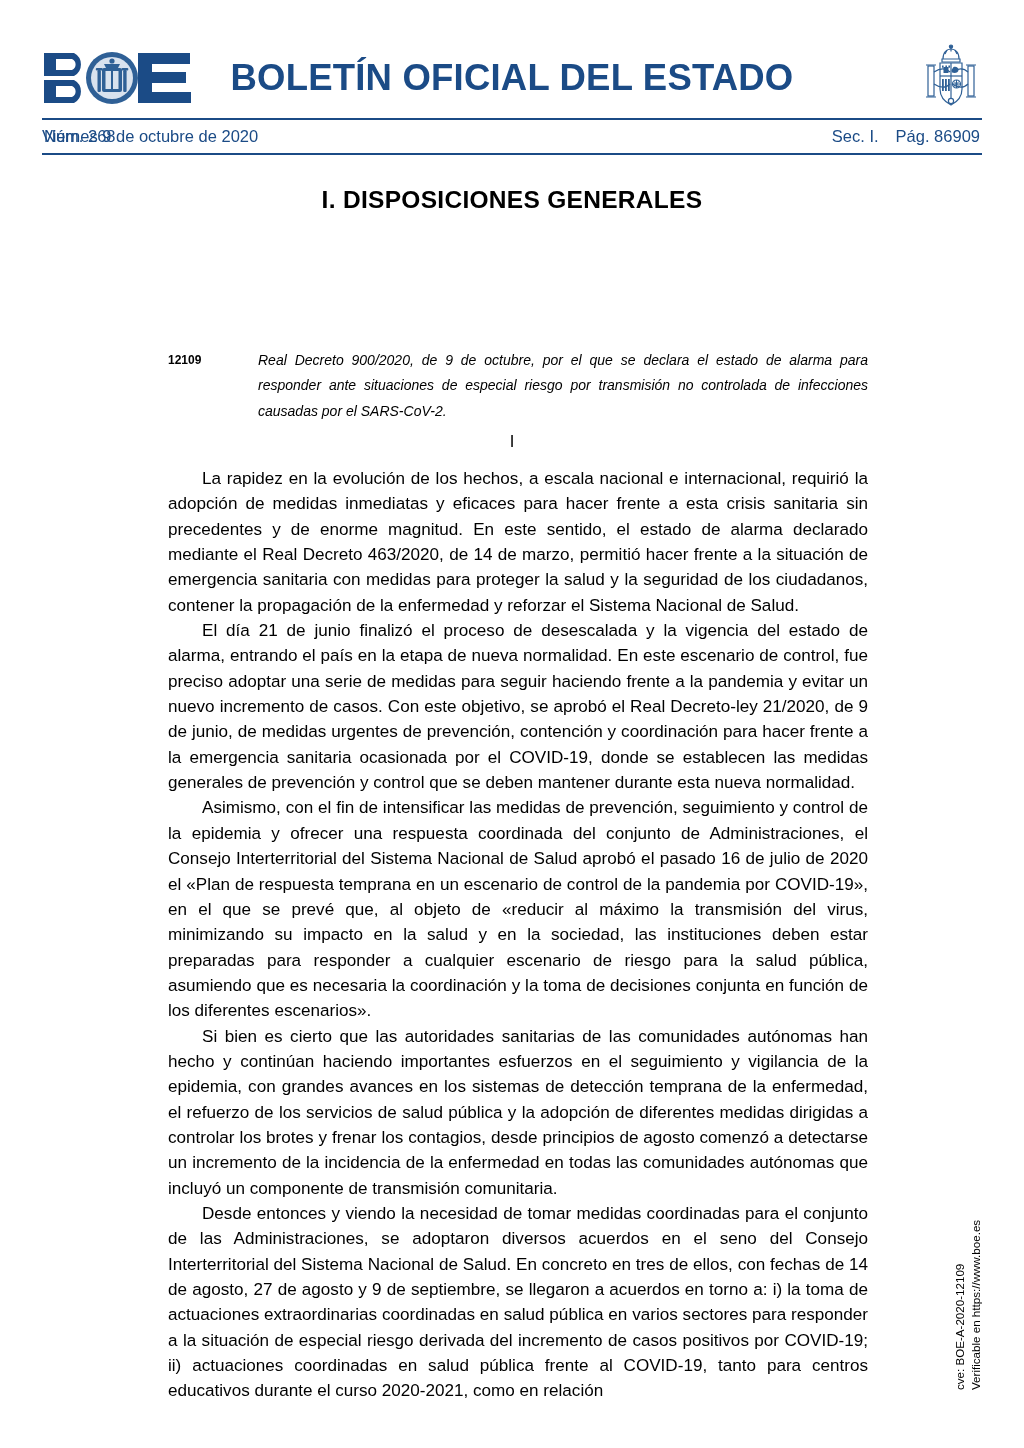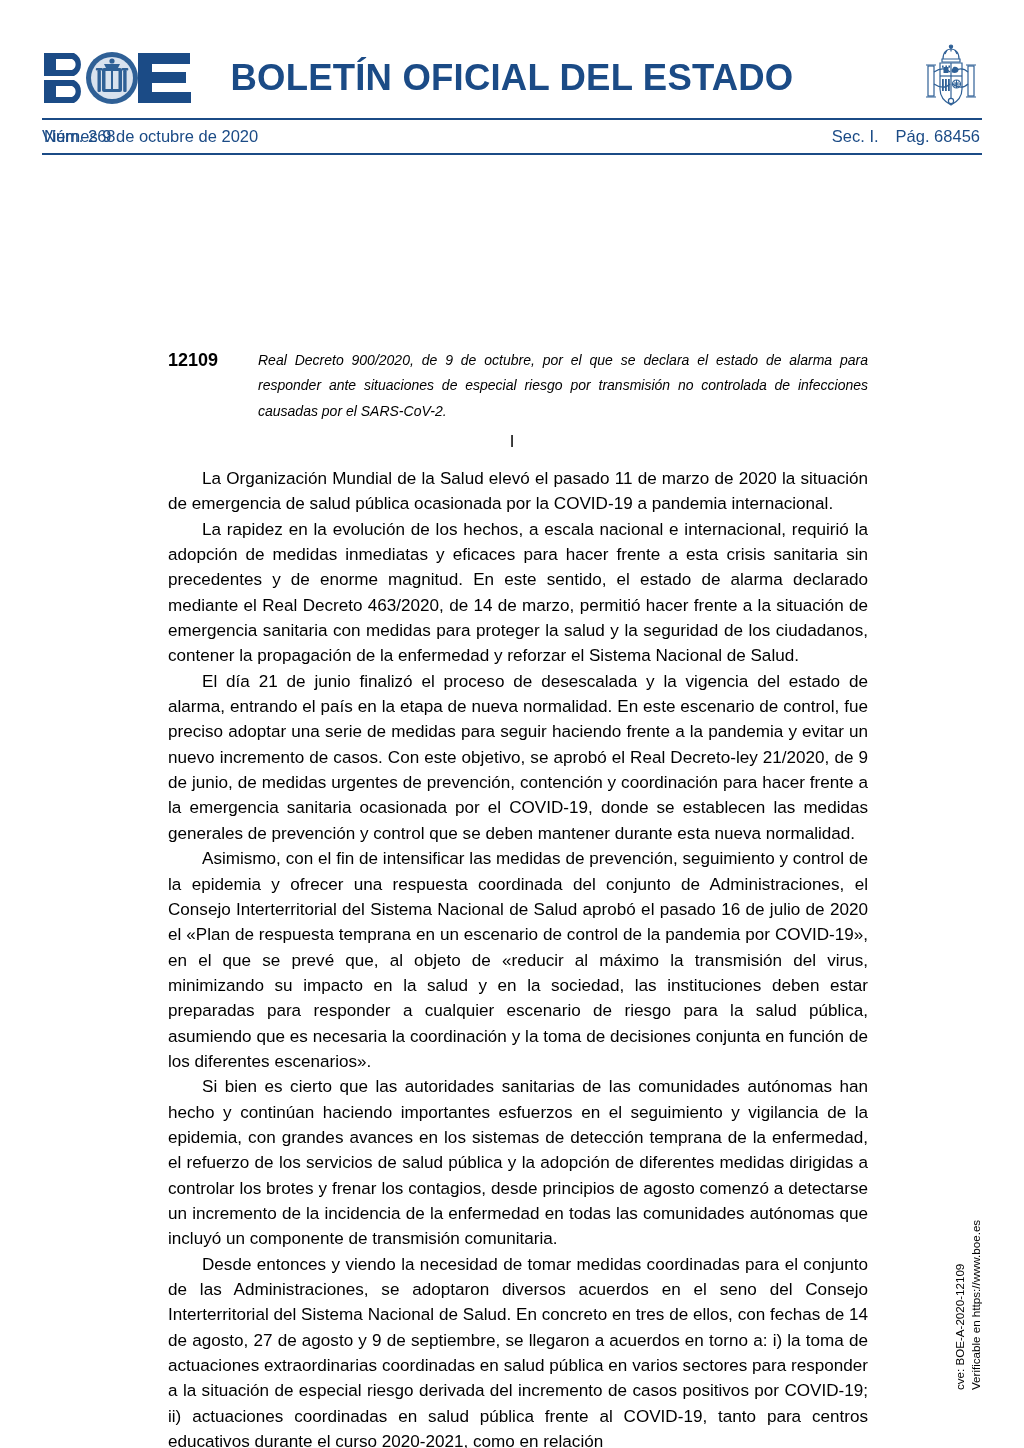--- a/index.html
+++ b/index.html
@@ -148,21 +148,21 @@
     left: 168px;
     top: 348px;
     width: 700px;
   }
   .decree-number {
     position: absolute;
     left: 0;
     top: 0;
     width: 78px;
     font-weight: bold;
-    font-size: 18px;
+    font-size: 12px;
     line-height: 25px;
     color: #000;
   }
   .decree-title {
     margin-left: 90px;
     font-style: italic;
     font-size: 14px;
     line-height: 25.3px;
     text-align: justify;
     color: #000;
@@ -289,37 +289,37 @@
       </g>
     </svg>
   </div>
 
   <div class="rule rule-top"></div>
 
   <div class="infobar">
     <span class="num">Núm. 268</span>
     <span class="date">Viernes 9 de octubre de 2020</span>
     <span class="secpag">
-      <span class="sec">Sec. I.</span><span class="pag">Pág. 68456</span>
+      <span class="sec">Sec. I.</span><span class="pag">Pág. 86909</span>
     </span>
   </div>
 
   <div class="rule rule-bottom"></div>
 
+  <div class="section-heading">I. DISPOSICIONES GENERALES</div>
 
 
   <div class="decree">
     <div class="decree-number">12109</div>
     <div class="decree-title">Real Decreto 900/2020, de 9 de octubre, por el que se declara el estado de alarma para responder ante situaciones de especial riesgo por transmisión no controlada de infecciones causadas por el SARS-CoV-2.</div>
   </div>
 
   <div class="roman">I</div>
 
   <div class="body-text">
-    <p>La Organización Mundial de la Salud elevó el pasado 11 de marzo de 2020 la situación de emergencia de salud pública ocasionada por la COVID-19 a pandemia internacional.</p>
     <p>La rapidez en la evolución de los hechos, a escala nacional e internacional, requirió la adopción de medidas inmediatas y eficaces para hacer frente a esta crisis sanitaria sin precedentes y de enorme magnitud. En este sentido, el estado de alarma declarado mediante el Real Decreto 463/2020, de 14 de marzo, permitió hacer frente a la situación de emergencia sanitaria con medidas para proteger la salud y la seguridad de los ciudadanos, contener la propagación de la enfermedad y reforzar el Sistema Nacional de Salud.</p>
     <p>El día 21 de junio finalizó el proceso de desescalada y la vigencia del estado de alarma, entrando el país en la etapa de nueva normalidad. En este escenario de control, fue preciso adoptar una serie de medidas para seguir haciendo frente a la pandemia y evitar un nuevo incremento de casos. Con este objetivo, se aprobó el Real Decreto-ley 21/2020, de 9 de junio, de medidas urgentes de prevención, contención y coordinación para hacer frente a la emergencia sanitaria ocasionada por el COVID-19, donde se establecen las medidas generales de prevención y control que se deben mantener durante esta nueva normalidad.</p>
     <p>Asimismo, con el fin de intensificar las medidas de prevención, seguimiento y control de la epidemia y ofrecer una respuesta coordinada del conjunto de Administraciones, el Consejo Interterritorial del Sistema Nacional de Salud aprobó el pasado 16 de julio de 2020 el «Plan de respuesta temprana en un escenario de control de la pandemia por COVID-19», en el que se prevé que, al objeto de «reducir al máximo la transmisión del virus, minimizando su impacto en la salud y en la sociedad, las instituciones deben estar preparadas para responder a cualquier escenario de riesgo para la salud pública, asumiendo que es necesaria la coordinación y la toma de decisiones conjunta en función de los diferentes escenarios».</p>
     <p>Si bien es cierto que las autoridades sanitarias de las comunidades autónomas han hecho y continúan haciendo importantes esfuerzos en el seguimiento y vigilancia de la epidemia, con grandes avances en los sistemas de detección temprana de la enfermedad, el refuerzo de los servicios de salud pública y la adopción de diferentes medidas dirigidas a controlar los brotes y frenar los contagios, desde principios de agosto comenzó a detectarse un incremento de la incidencia de la enfermedad en todas las comunidades autónomas que incluyó un componente de transmisión comunitaria.</p>
     <p>Desde entonces y viendo la necesidad de tomar medidas coordinadas para el conjunto de las Administraciones, se adoptaron diversos acuerdos en el seno del Consejo Interterritorial del Sistema Nacional de Salud. En concreto en tres de ellos, con fechas de 14 de agosto, 27 de agosto y 9 de septiembre, se llegaron a acuerdos en torno a: i) la toma de actuaciones extraordinarias coordinadas en salud pública en varios sectores para responder a la situación de especial riesgo derivada del incremento de casos positivos por COVID-19; ii) actuaciones coordinadas en salud pública frente al COVID-19, tanto para centros educativos durante el curso 2020-2021, como en relación</p>
   </div>
 
   <div class="sidenote">
     <span class="vtext line1">cve: BOE-A-2020-12109</span>
     <span class="vtext line2">Verificable en https://www.boe.es</span>

